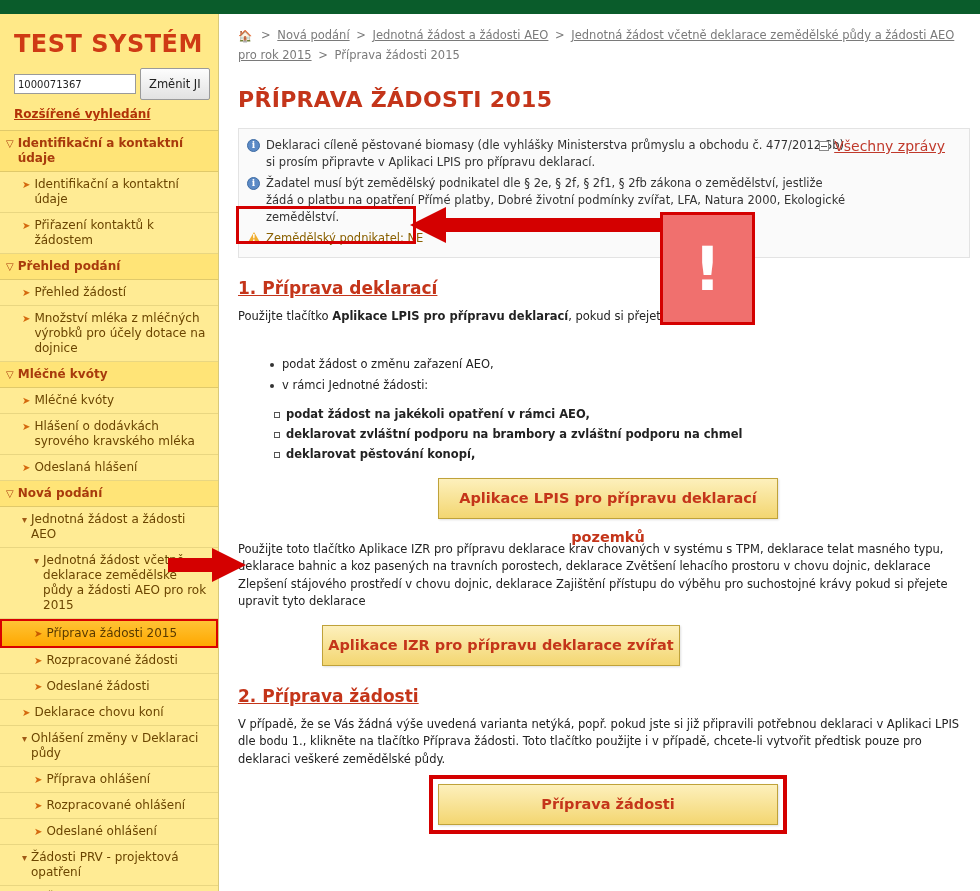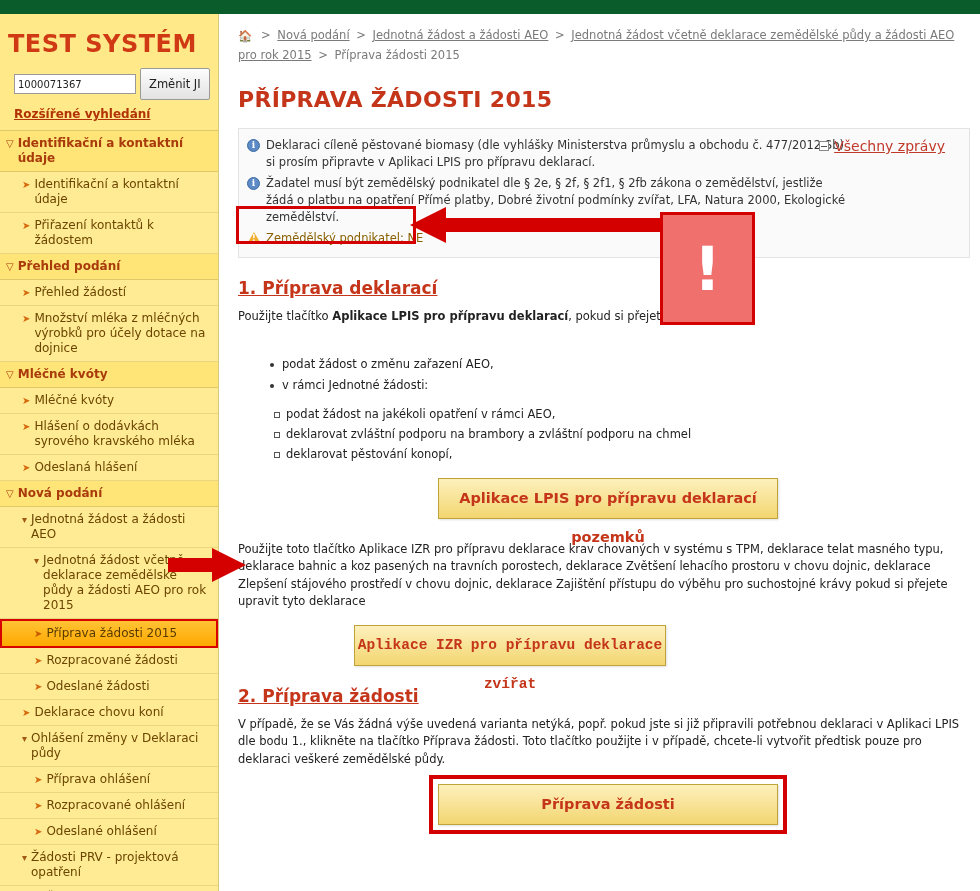--- a/index.html
+++ b/index.html
@@ -22,21 +22,21 @@
     position: absolute; left: 0; top: 14px;
     width: 219px; height: 877px;
     background: #ffe988;
     border-right: 1px solid #d8c97a;
   }
   .brand {
     color: #cf3a14;
     font-size: 24px;
     font-weight: bold;
     letter-spacing: 0.5px;
-    padding: 16px 0 10px 8px;
+    padding: 16px 0 10px 14px;
     font-family: "DejaVu Sans", "Liberation Sans", sans-serif;
   }
   .searchrow {
     padding: 0 0 3px 14px;
     display: flex; align-items: center;
   }
   .ji-input {
     width: 122px; height: 20px;
     border: 1px solid #9a9a9a;
     background: #ffffff;
@@ -299,20 +299,21 @@
     position: absolute;
     left: 0; top: 9px;
     width: 4px; height: 4px;
     background: #333;
     border-radius: 50%;
   }
   ul.lvl2 {
     margin: 0 0 4px 0;
     padding-left: 36px;
     list-style: none;
+    font-weight: bold;
   }
   ul.lvl2 > li {
     font-size: 11.5px;
     color: #222;
     line-height: 20px;
     position: relative;
     padding-left: 12px;
   }
   ul.lvl2 > li::before {
     content: "";
@@ -331,21 +332,21 @@
     border: 1px solid #bfa23a;
     color: #c4351a;
     font-size: 14.5px;
     font-weight: bold;
     text-align: center;
     line-height: 39px;
     cursor: pointer;
     box-shadow: 1px 1px 2px rgba(0,0,0,0.12);
     font-family: "DejaVu Sans", "Liberation Sans", sans-serif;
   }
-  .btn-izr { margin-left: 116px; width: 312px; font-family: Liberation Mono, monospace; }
+  .btn-izr { margin-left: 84px; width: 358px; }
   .btn-prip-wrap {
     position: relative;
     margin: 16px 0 0 200px;
     width: 340px;
   }
   .btn-prip-wrap .hl-btn {
     position: absolute;
     left: -9px; top: -9px;
     width: 358px; height: 59px;
     border: 4px solid #d40000;

